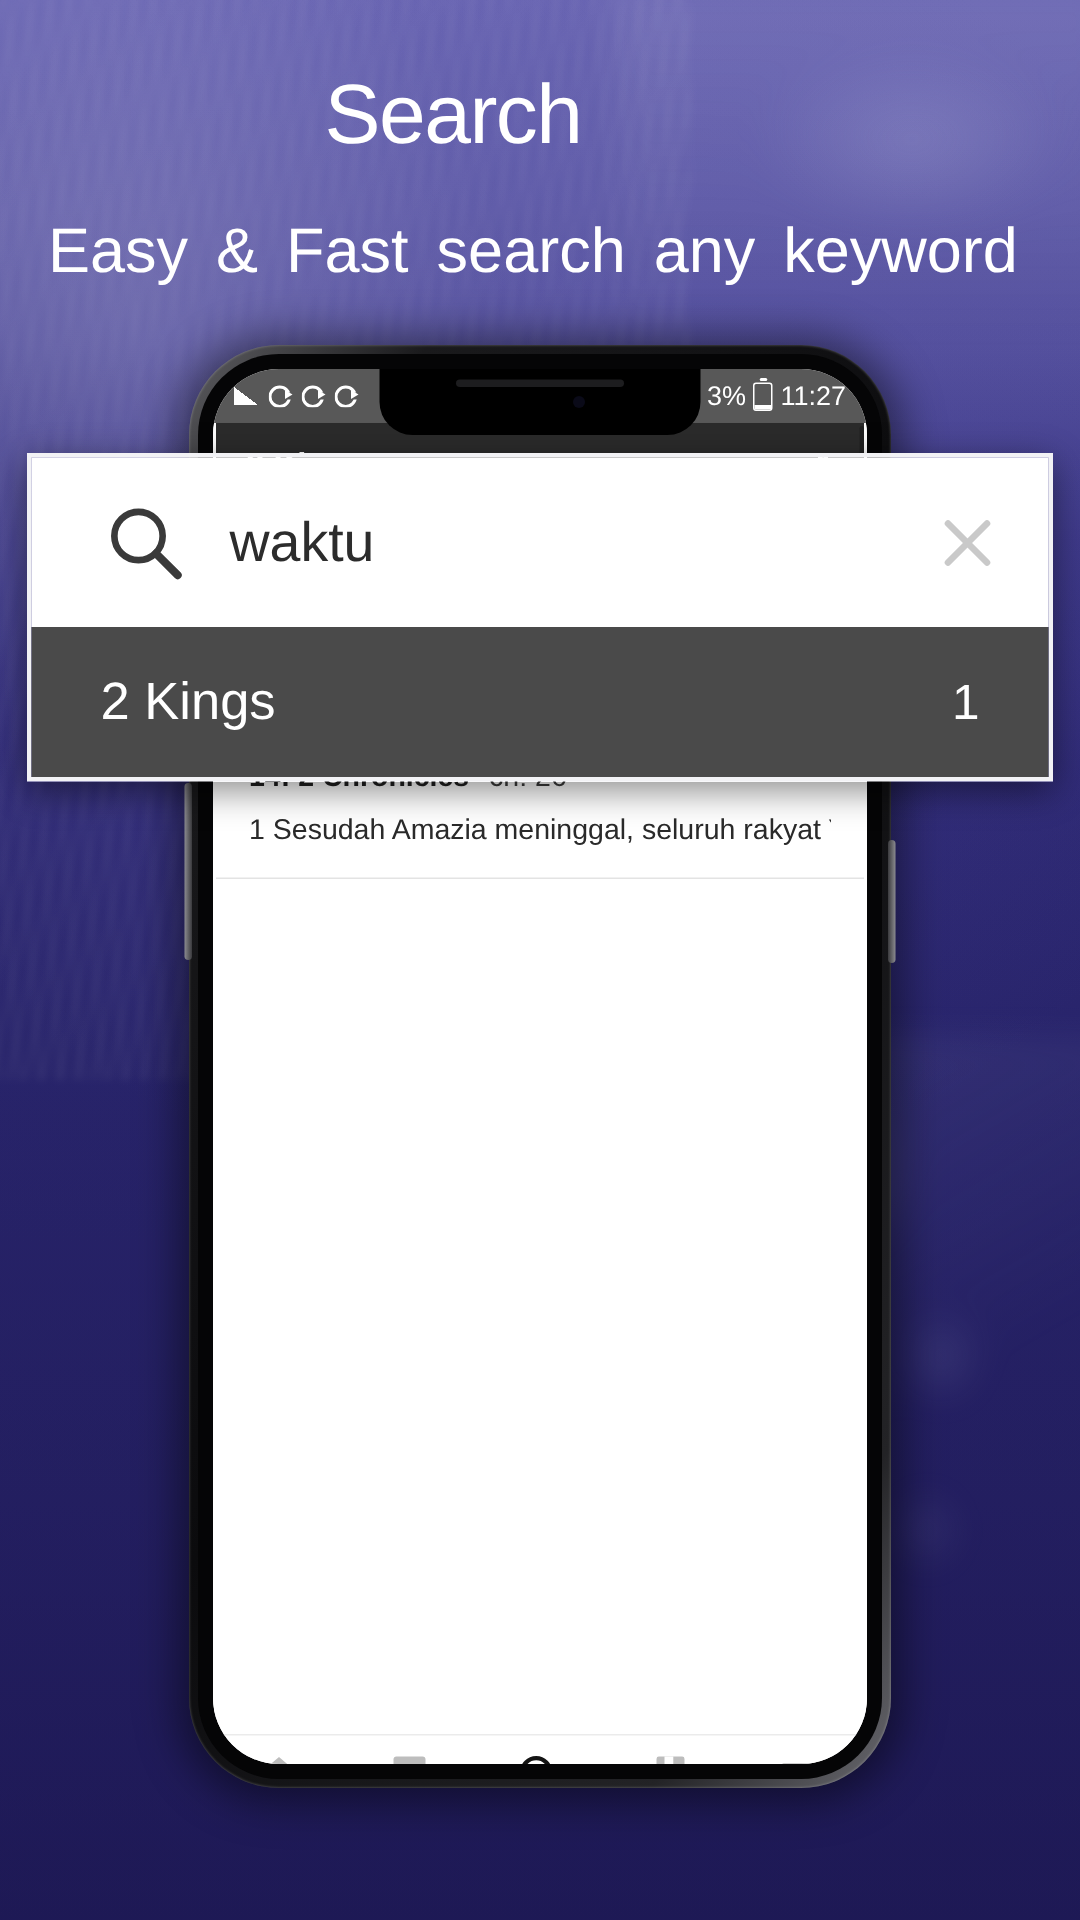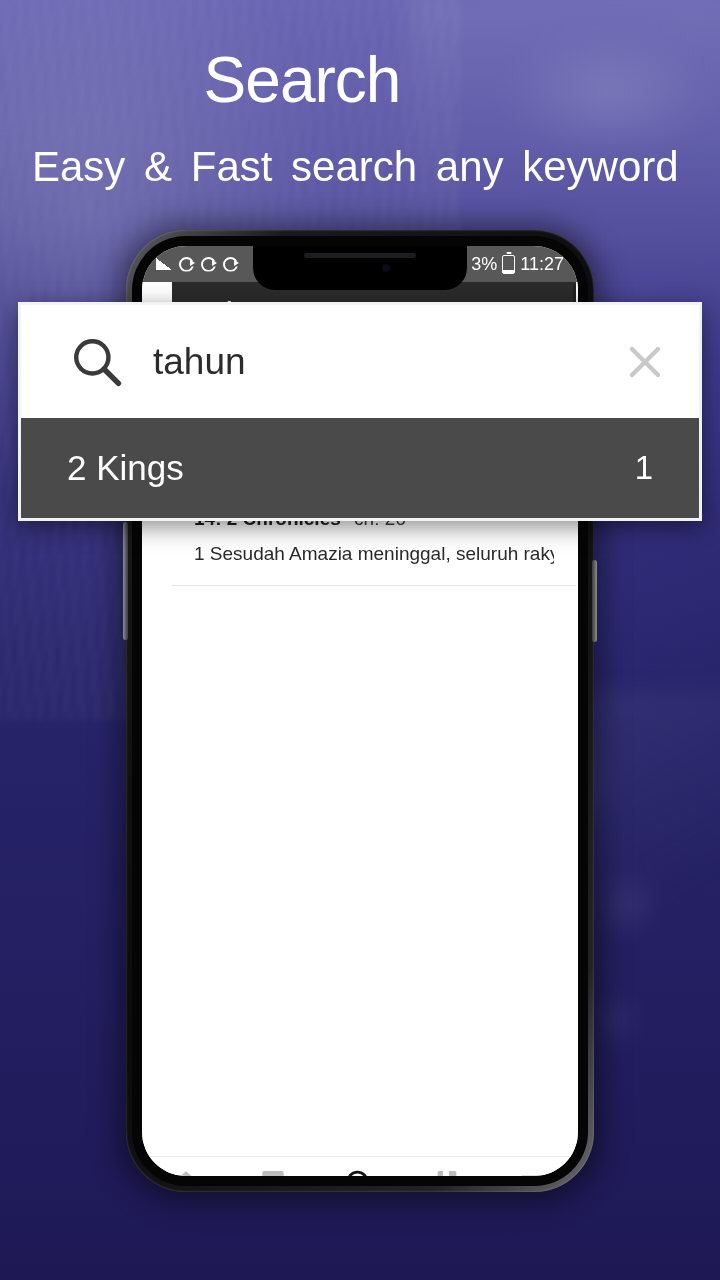--- a/index.html
+++ b/index.html
@@ -100,21 +100,21 @@
   }
 
   
   .headline {
     position: absolute;
     top: 48px;
     left: 0;
     width: 604px;
     text-align: center;
     color: #ffffff;
-    font-size: 64px;
+    font-size: 56px;
     font-weight: 400;
     letter-spacing: -1px;
     line-height: 1;
     font-family: "Liberation Sans", sans-serif;
   }
   .subhead {
     position: absolute;
     top: 146px;
     left: 0;
     width: 720px;
@@ -261,21 +261,20 @@
     content: ""; position: absolute; left: 50%; transform: translateX(-50%);
     top: -4px; width: 5px; height: 2.5px; background: #fff; border-radius: 1px;
   }
 
   
   .app-body {
     position: relative;
     height: 874px;
     background: #ffffff;
     overflow: hidden;
-    padding-left: 28px;
   }
   .group-header {
     margin: 0 2px;
     height: 56px;
     background: #2b2b2b;
     color: #ffffff;
     display: flex;
     align-items: center;
     justify-content: space-between;
     padding: 0 20px;
@@ -481,21 +480,21 @@
 
     </div>
   </div>
 
   <div id="overlay">
     <div class="ov-searchbar">
       <svg width="56" height="56" viewBox="0 0 24 24">
         <circle cx="10" cy="10" r="6.9" fill="none" stroke="#3a3a3a" stroke-width="1.9"></circle>
         <line x1="15" y1="15" x2="21.2" y2="21.2" stroke="#3a3a3a" stroke-width="2.3" stroke-linecap="round"></line>
       </svg>
-      <div class="ov-query" placeholder="Search">tahun</div>
+      <div class="ov-query" placeholder="Search">waktu</div>
       <svg width="48" height="48" viewBox="0 0 24 24">
         <line x1="5.5" y1="5.5" x2="18.5" y2="18.5" stroke="#c9c9c9" stroke-width="2.2" stroke-linecap="round"></line>
         <line x1="18.5" y1="5.5" x2="5.5" y2="18.5" stroke="#c9c9c9" stroke-width="2.2" stroke-linecap="round"></line>
       </svg>
     </div>
     <div class="ov-row">
       <span class="ov-row-title">2 Kings</span>
       <span class="ov-row-count">1</span>
     </div>
   </div>

